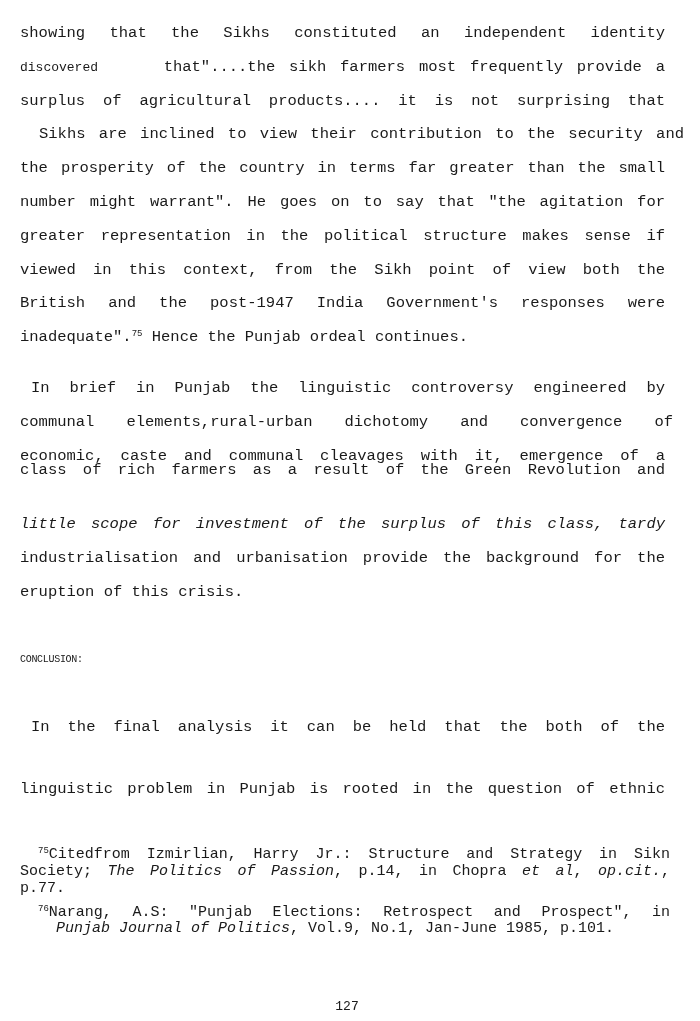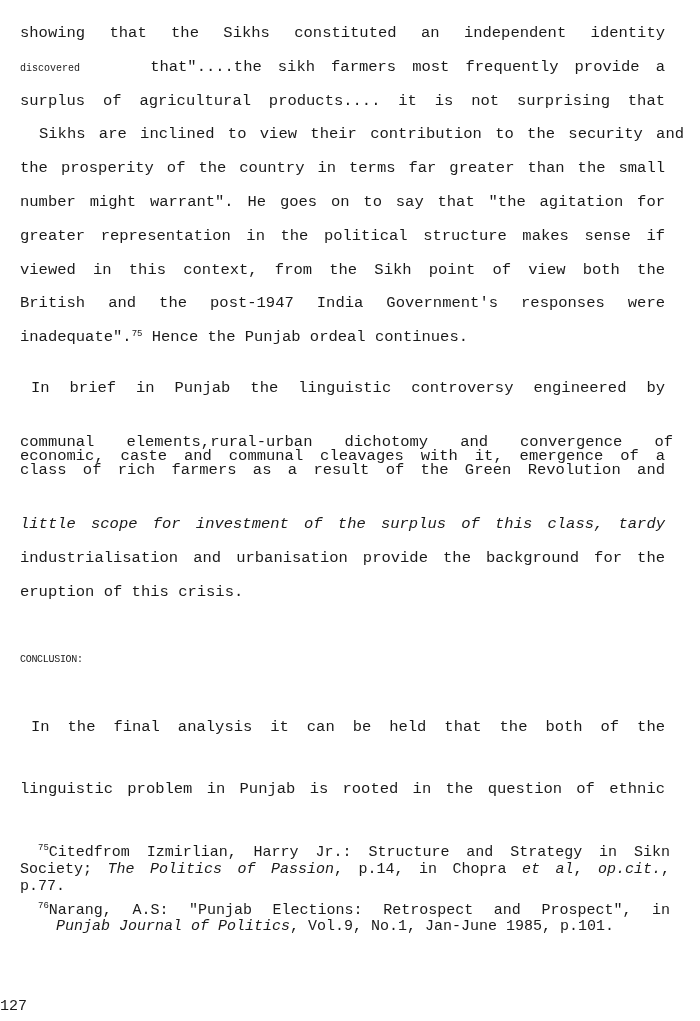--- a/index.html
+++ b/index.html
@@ -45,64 +45,65 @@
       top: 650px;
       font-size: 10px;
       line-height: 20px;
       letter-spacing: -0.3px;
     }
     .fn {
       position: absolute;
       left: 20px;
       width: 650px;
       font-size: 15px;
-      line-height: 17px;
+      line-height: 22px;
       height: 17px;
       white-space: nowrap;
       text-align: justify;
       text-align-last: justify;
     }
     .fn.last { text-align-last: left; text-align: right; }
     .fn.indent { left: 38px; width: 632px; }
     .fn .sup { font-size: 9px; top: -4px; }
     .it { font-style: italic; }
     .page-number {
       position: absolute;
       left: 0;
       width: 694px;
       top: 998px;
-      font-size: 15px;
+      text-align: center;
+      font-size: 13px;
       line-height: 18px;
     }
   </style>
 </head>
 <body>
 
 <div>
 
   <div>
     <div class="line" style="top:23px;">showing that the Sikhs constituted an independent identity</div>
     <div class="line" style="top:57px;">
-      <span style="font-size:10px;">discovered</span>
+      <span style="font-size:13px;">discovered</span>
       <span style="display:inline-block;width:38px;"></span>
       <span>that"....the sikh farmers most frequently provide a</span>
     </div>
     <div class="line" style="top:91px;">surplus of agricultural products.... it is not surprising that</div>
     <div class="line" style="top:124px;margin-left:19px;">Sikhs are inclined to view their contribution to the security and</div>
     <div class="line" style="top:158px;">the prosperity of the country in terms far greater than the small</div>
     <div class="line" style="top:192px;">number might warrant". He goes on to say that "the agitation for</div>
     <div class="line" style="top:226px;">greater representation in the political structure makes sense if</div>
     <div class="line" style="top:260px;">viewed in this context, from the Sikh point of view both the</div>
     <div class="line" style="top:293px;">British and the post-1947 India Government's responses were</div>
     <div class="line last" style="top:327px;"><span>inadequate".</span><span class="sup">75</span><span> Hence the Punjab ordeal continues.</span></div>
   </div>
 
   <div>
     <div class="line indent" style="top:378px;">In brief in Punjab the linguistic controversy engineered by</div>
-    <div class="line wide" style="top:412px;margin-top:20px;">communal elements,rural-urban dichotomy and convergence of</div>
+    <div class="line wide" style="top:412px;">communal elements,rural-urban dichotomy and convergence of</div>
     <div class="line" style="top:446px;">economic, caste and communal cleavages with it, emergence of a</div>
     <div class="line" style="top:460px;">class of rich farmers as a result of the Green Revolution and</div>
     <div class="line" style="top:514px;font-style:italic;">little scope for investment of the surplus of this class, tardy</div>
     <div class="line" style="top:548px;">industrialisation and urbanisation provide the background for the</div>
     <div class="line last" style="top:582px;">eruption of this crisis.</div>
   </div>
 
   <div class="heading">CONCLUSION:</div>
 
   <div>

